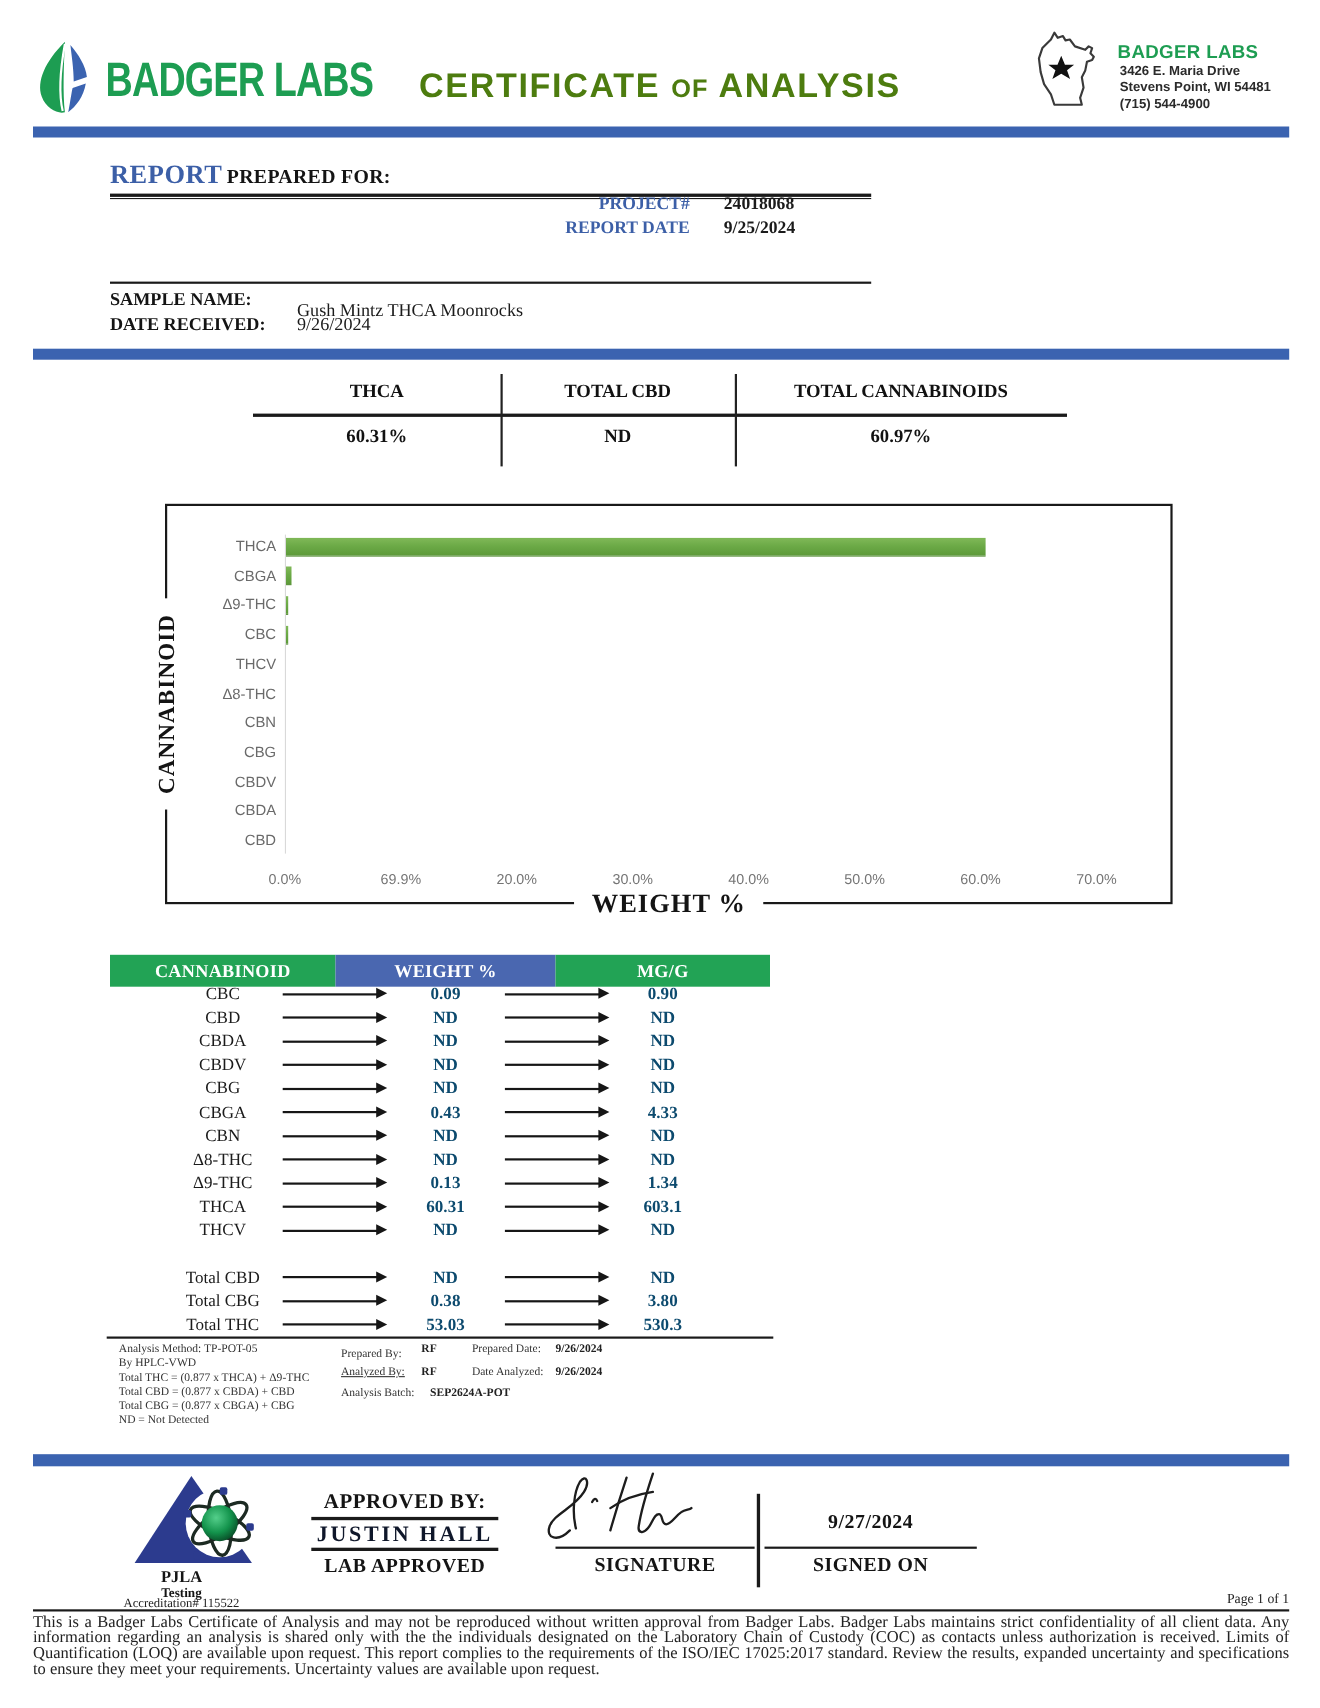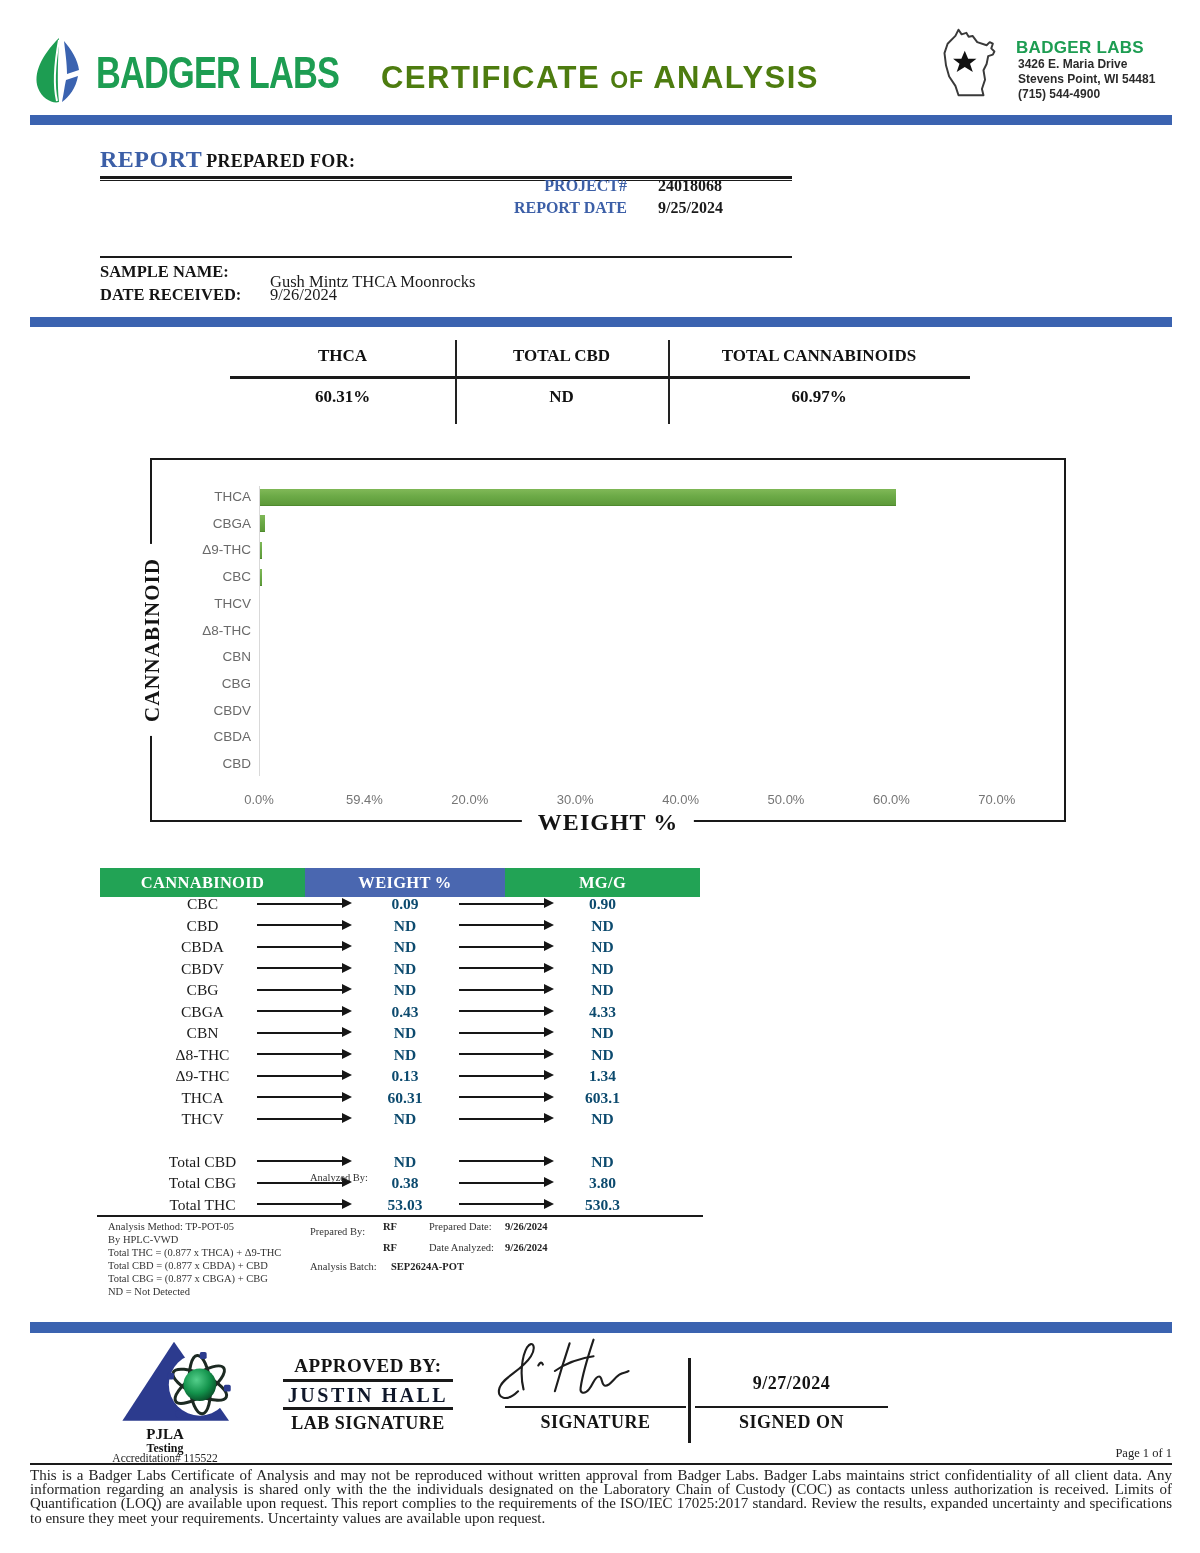--- a/index.html
+++ b/index.html
@@ -187,21 +187,21 @@
         </div>
         <div class="crow" style="top: 240.3px;">
           <span class="clab">CBDA</span>
         </div>
         <div class="crow" style="top: 267px;">
           <span class="clab">CBD</span>
         </div>
       </div>
     <div id="chart-ticks">
         <span class="ctick" style="left: 73px;">0.0%</span>
-        <span class="ctick" style="left: 178.4px;">59.4%</span>
+        <span class="ctick" style="left: 178.4px;">69.9%</span>
         <span class="ctick" style="left: 283.8px;">20.0%</span>
         <span class="ctick" style="left: 389.2px;">30.0%</span>
         <span class="ctick" style="left: 494.6px;">40.0%</span>
         <span class="ctick" style="left: 600px;">50.0%</span>
         <span class="ctick" style="left: 705.4px;">60.0%</span>
         <span class="ctick" style="left: 810.8px;">70.0%</span>
       </div>
     <div class="chart-xlabel">WEIGHT %</div>
   </div>
 
@@ -321,21 +321,21 @@
       <div>Total CBG = (0.877 x  CBGA) + CBG</div>
       <div>ND = Not Detected</div>
     </div>
   <div class="abs" style="left:310px; top:1221px;">
     <span class="fn-label">Prepared By:</span>
   </div>
   <div class="abs fn-value" style="left:383px; top:1221px;">RF</div>
   <div class="abs fn-label" style="left:429px; top:1221px;">Prepared Date:</div>
   <div class="abs fn-value" style="left:505px; top:1221px;">9/26/2024</div>
 
-  <div class="abs fn-label" style="left:310px; top:1172px;">Analyzed By:</div>
+  <div class="abs fn-label" style="left:310px; top:1242px;text-decoration:underline;">Analyzed By:</div>
   <div class="abs fn-value" style="left:383px; top:1242px;">RF</div>
   <div class="abs fn-label" style="left:429px; top:1242px;">Date Analyzed:</div>
   <div class="abs fn-value" style="left:505px; top:1242px;">9/26/2024</div>
 
   <div class="abs fn-label" style="left:310px; top:1261px;">Analysis Batch:</div>
   <div class="abs fn-value" style="left:391px; top:1261px;">SEP2624A-POT</div>
 
   <div class="abs blue-bar" style="top:1322px; height:11px;"></div>
 
   <svg class="abs" style="left:105px; top:1340px;" width="150" height="86" viewBox="0 0 150 100">
@@ -358,21 +358,21 @@
     <rect x="60" y="38" width="8" height="8" rx="2" fill="#2c3b8e"></rect>
   </svg>
   <div class="abs pjla-t1" style="left:95px; top:1426px; width:140px;">PJLA</div>
   <div class="abs pjla-t2" style="left:95px; top:1441px; width:140px;">Testing</div>
   <div class="abs pjla-t3" style="left:75px; top:1452px; width:180px;">Accreditation# 115522</div>
 
   <div class="abs ft-approved" style="left:283px; top:1355px; width:170px;">APPROVED BY:</div>
   <div class="abs rule" style="left:283px; top:1379px; width:170px; height:3px;"></div>
   <div class="abs ft-name" style="left:275px; top:1384px; width:186px;">JUSTIN HALL</div>
   <div class="abs rule" style="left:283px; top:1407px; width:170px; height:2.5px;"></div>
-  <div class="abs ft-title" style="left:283px; top:1413px; width:170px;">LAB SIGNATURE</div>
+  <div class="abs ft-title" style="left:283px; top:1413px; width:170px;">LAB APPROVED</div>
 
   <svg class="abs" style="left:490px; top:1336px;" width="185" height="70" viewBox="0 0 200 76">
     <g fill="none" stroke="#1d1d1d" stroke-width="2.3" stroke-linecap="round">
       <path d="M30,60 C18,72 6,68 10,56 C14,44 34,38 44,22 C50,12 46,4 40,12 C34,22 32,42 36,58"></path>
       <path d="M52,32 C54,28 56,28 57,31"></path>
       <path d="M86,8 C80,26 74,46 70,60"></path>
       <path d="M70,38 C84,28 98,24 112,22"></path>
       <path d="M112,4 C106,22 100,42 98,56 C97,62 102,64 107,58 C112,52 113,44 118,44 C122,44 120,54 125,54 C130,54 134,46 140,42 C144,39 148,40 150,38"></path>
     </g>
   </svg>

